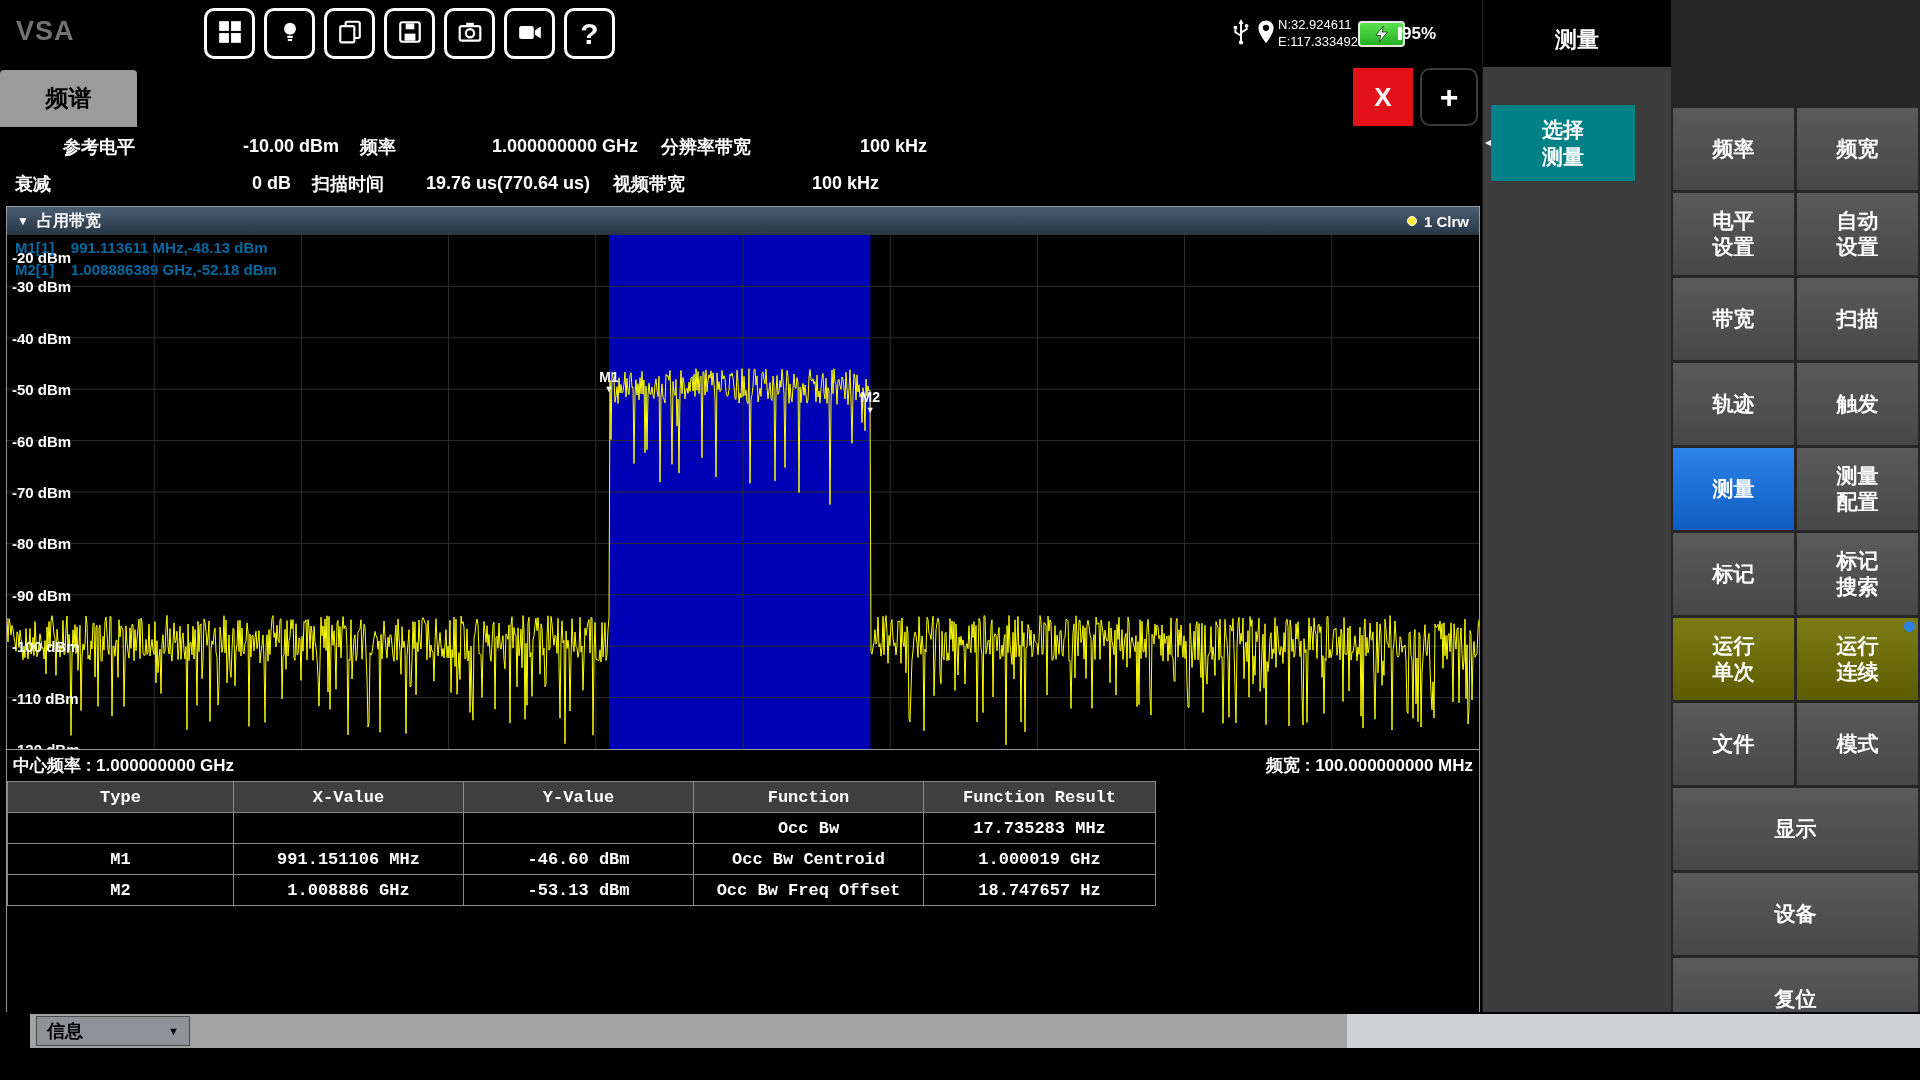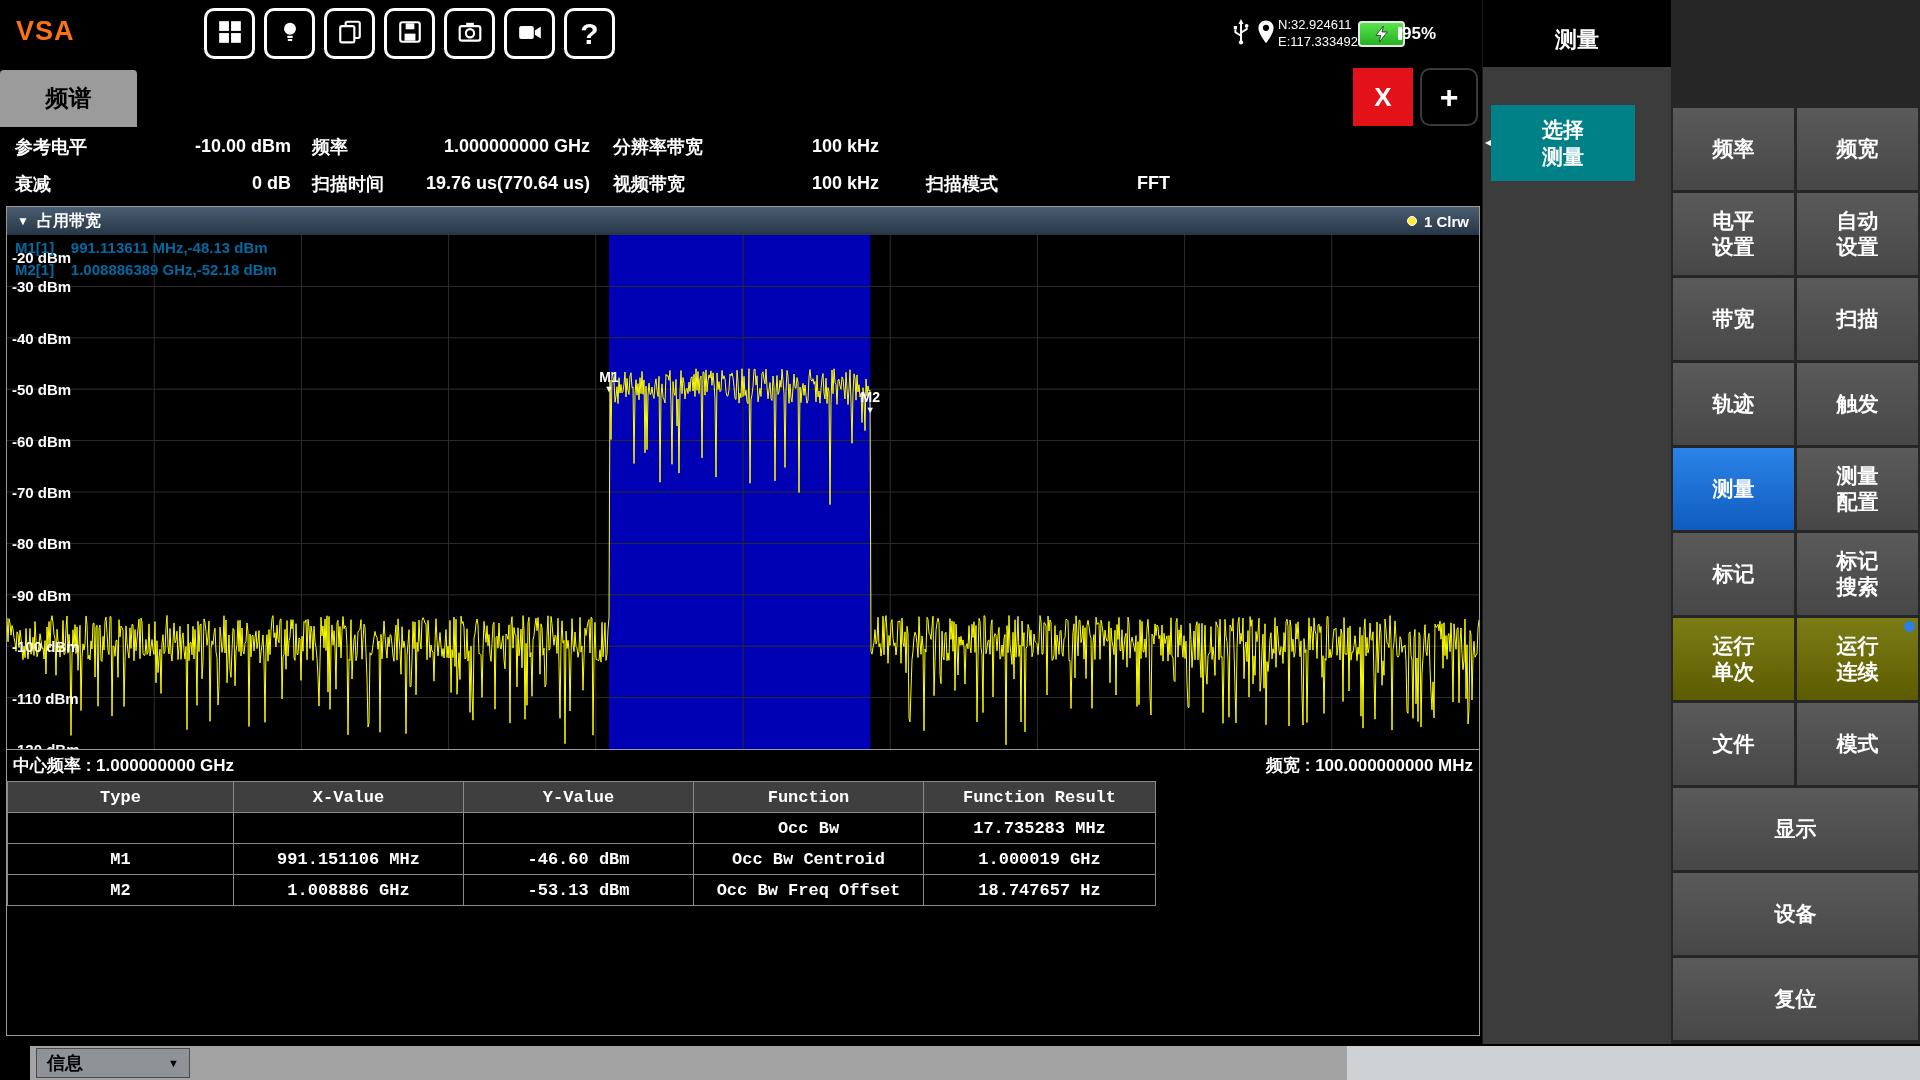--- a/index.html
+++ b/index.html
@@ -2,21 +2,21 @@
 <html><head>
 <meta charset="utf-8">
 <style>
   * { margin:0; padding:0; box-sizing:border-box; }
   html,body { background:#000; overflow:hidden; }
   body { font-family:"Liberation Sans","DejaVu Sans",sans-serif; }
   .app { position:relative; width:1920px; height:1080px; background:#000; overflow:hidden; }
 
   
   .topbar { position:absolute; left:0; top:0; width:1920px; height:67px; background:#000; }
-  .logo { position:absolute; left:16px; top:16px; color:#f97316; font-size:27px; font-weight:bold; letter-spacing:1px; }
+  .logo { position:absolute; left:16px; top:16px; color:#737373; font-size:27px; font-weight:bold; letter-spacing:1px; }
   .toolbar { position:absolute; left:204px; top:8px; display:flex; gap:9px; }
   .tool-btn { width:51px; height:51px; background:#000; border:3px solid #fff; border-radius:10px; display:flex; align-items:center; justify-content:center; color:#fff; }
   .status { position:absolute; left:1228px; top:0; height:67px; display:flex; align-items:center; color:#fff; }
   .gps-coords { font-size:13px; line-height:1.3; }
   .battery { width:47px; height:26px; background:linear-gradient(#5ce24e,#23b223); border:2px solid #e8e8e8; border-radius:4px; display:flex; align-items:center; justify-content:center; }
   .batt-tip { width:4px; height:13px; background:#fff; border-radius:1px; margin-left:-7px; }
   .batt-pct { font-size:17px; font-weight:bold; }
 
   
   .tabbar { position:absolute; left:0; top:67px; width:1482px; height:60px; background:#000; }
@@ -60,21 +60,21 @@
   
   .control-panel { position:absolute; left:1671px; top:0; width:249px; height:1044px; background:#262626; }
   .btn-grid { position:absolute; left:2px; top:108px; width:245px; display:grid; grid-template-columns:1fr 1fr; grid-auto-rows:82px; gap:3px; }
   .cp-btn { background:linear-gradient(#5a5a5a,#474747); color:#fff; font-size:21px; font-weight:bold; display:flex; align-items:center; justify-content:center; text-align:center; white-space:pre-line; line-height:1.25; position:relative; }
   .cp-btn.full { grid-column:1 / span 2; }
   .cp-btn.active { background:linear-gradient(#2c83e8,#0f5cc0); }
   .cp-btn.run { background:linear-gradient(#7c7c16,#5c5c00); }
   .cp-btn .dot { position:absolute; right:3px; top:3px; width:11px; height:11px; border-radius:50%; background:#2f7fe0; }
 
   
-  .bottombar { position:absolute; left:0; top:1044px; width:1920px; height:36px; background:#000; }
+  .bottombar { position:absolute; left:0; top:1012px; width:1920px; height:36px; background:#000; }
   .bb-main { position:absolute; left:30px; top:2px; width:1317px; height:34px; background:#a3a3a3; }
   .bb-right { position:absolute; left:1347px; top:2px; width:573px; height:34px; background:#ced2d5; }
   .info-dd { position:absolute; left:36px; top:4px; width:154px; height:30px; background:#8f9296; border:1px solid #4a4a4a; display:flex; align-items:center; padding:0 10px; color:#000; font-size:18px; font-weight:bold; }
   .info-caret { margin-left:auto; font-size:11px; }
 </style>
 </head>
 <body>
 
 <div class="app">
 
@@ -172,21 +172,21 @@
     </div>
   </div>
 
   <div class="tabbar">
     <div class="tab-active">频谱</div>
     <div class="tab-close">X</div>
     <div class="tab-add">+</div>
   </div>
 
   <div class="settings">
-    <div class="srow" style="top:0;">
+    <div class="srow" style="top:0;margin-left:48px;">
       <div class="pair p1">
         <span>参考电平</span>
         <span>-10.00 dBm</span>
       </div>
       <div class="pair p2">
         <span>频率</span>
         <span>1.000000000 GHz</span>
       </div>
       <div class="pair p3">
         <span>分辨率带宽</span>
@@ -198,24 +198,20 @@
         <span>衰减</span>
         <span>0 dB</span>
       </div>
       <div class="pair p2">
         <span>扫描时间</span>
         <span>19.76 us(770.64 us)</span>
       </div>
       <div class="pair p3">
         <span>视频带宽</span>
         <span>100 kHz</span>
-      </div>
-      <div class="pair p4">
-        <span>扫描模式</span>
-        <span>FFT</span>
       </div>
     </div>
   </div>
 
   <div class="chart-box">
     <div class="chart-header">
       <span class="collapse">▼</span>
       <span>占用带宽</span>
       <span class="legend">
         <span class="legend-dot"></span>

